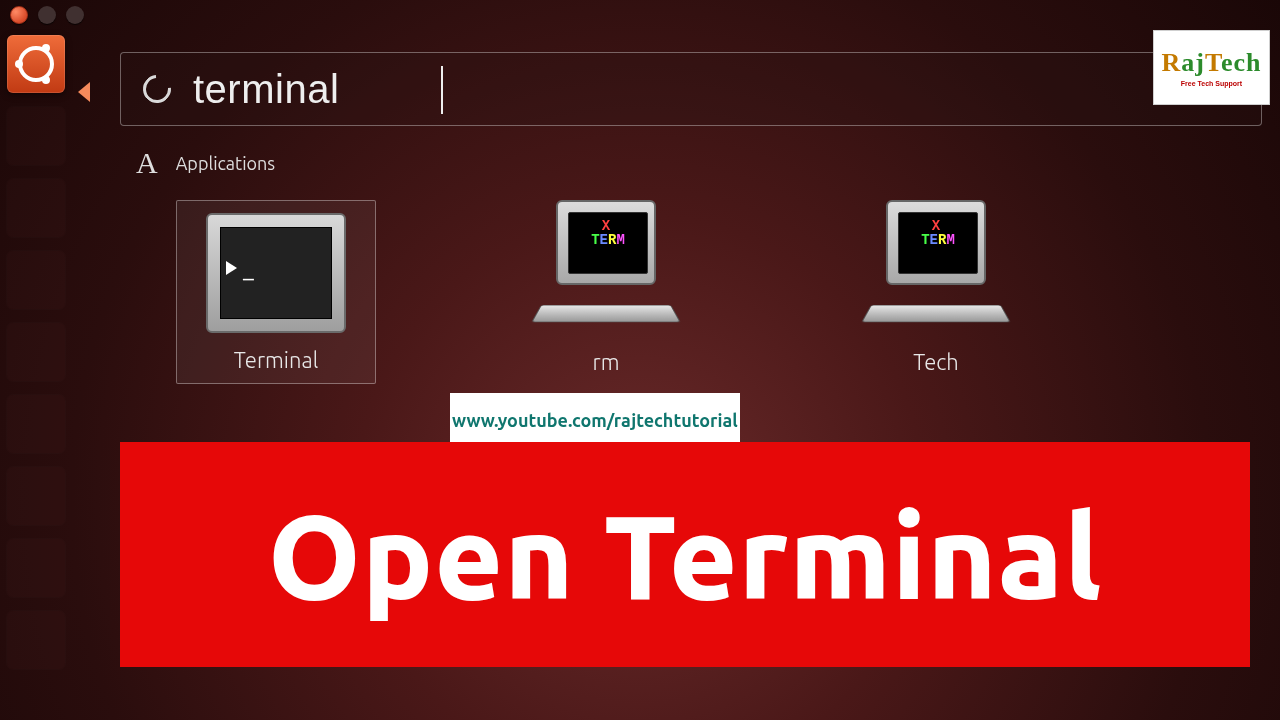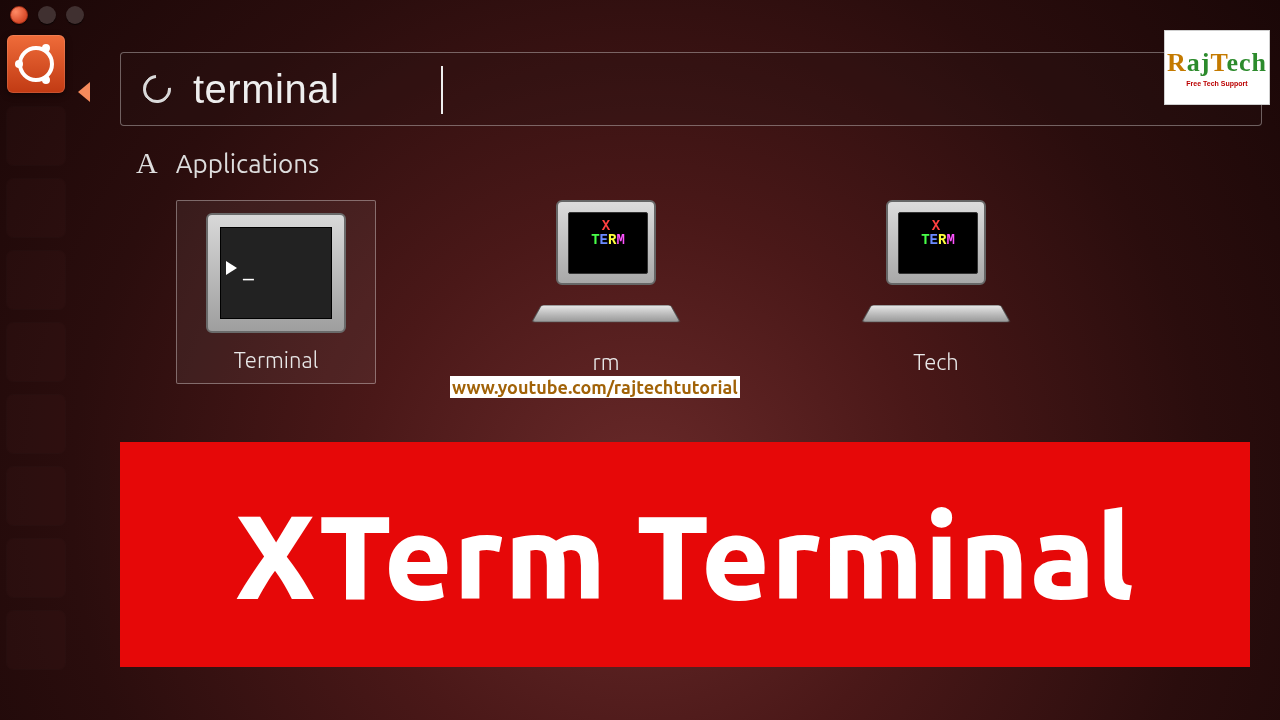--- a/index.html
+++ b/index.html
@@ -31,21 +31,21 @@
 
 
 .searchbar{position:absolute;left:120px;right:18px;top:52px;height:74px;border:1px solid rgba(255,255,255,.35);border-radius:4px;background:rgba(40,20,20,.25);display:flex;align-items:center;padding:0 22px;gap:22px}
 .refresh{width:28px;height:28px;border:3px solid #d9d9d9;border-top-color:transparent;border-radius:50%;transform:rotate(40deg)}
 .searchbar input{flex:1;background:transparent;border:none;outline:none;color:#eee;font-size:40px;font-weight:300;letter-spacing:.5px}
 .caret{width:2px;height:48px;background:#eee;position:absolute;left:320px;top:13px;animation:none}
 
 
 .section{position:absolute;left:136px;top:146px;display:flex;align-items:center;gap:18px;color:#ddd}
 .app-glyph{font-family:Georgia,serif;font-size:30px}
-.section-label{font-size:26px}
+.section-label{font-size:18px}
 
 
 .results{position:absolute;left:176px;top:200px;right:40px;display:flex;gap:130px}
 .result{width:200px;display:flex;flex-direction:column;align-items:center;text-align:center;gap:14px}
 .result .label{color:#e8e8e8;font-size:22px;font-weight:300;line-height:1.2}
 .result.sel{background:rgba(255,255,255,.06);border:1px solid rgba(255,255,255,.35);border-radius:2px;padding:12px 8px 10px}
 
 
 .comp{width:140px;height:135px;position:relative}
 .comp .mon{position:absolute;left:20px;top:0;width:100px;height:85px;background:linear-gradient(180deg,#dcdcdc,#a8a8a8);border:2px solid #666;border-radius:6px}
@@ -56,27 +56,27 @@
 .scr.black .c1{color:#ff4040}.scr.black .c2{color:#48ff48}.scr.black .c3{color:#6b8bff}.scr.black .c4{color:#ffff3c}.scr.black .c5{color:#ff52ff}
 .comp .base{position:absolute;left:5px;bottom:0;width:130px;height:30px;background:linear-gradient(180deg,#e8e8e8,#9a9a9a);border:1px solid #555;border-radius:3px;transform:perspective(200px) rotateX(60deg);transform-origin:top}
 
 
 .termico{width:140px;height:120px;position:relative;background:linear-gradient(180deg,#d8d8d8,#9e9e9e);border-radius:6px;border:2px solid #6a6a6a}
 .termico .inner{position:absolute;inset:12px;background:#222;border:1px solid #000}
 .termico .prompt{position:absolute;left:18px;top:40px;color:#fff;font-size:22px;display:flex;gap:6px;align-items:center}
 .termico .arrow{width:0;height:0;border-top:7px solid transparent;border-bottom:7px solid transparent;border-left:11px solid #fff}
 
 
-.urlbar{position:absolute;left:450px;top:376px;background:#fff;color:#a16207;font-weight:bold;font-size:18px;padding:1px 2px}
+.urlbar{position:absolute;left:450px;top:393px;background:#fff;color:#0f766e;font-weight:bold;font-size:18px;padding:17px 2px}
 
 
 .bigtitle{position:absolute;left:120px;top:442px;right:30px;height:225px;background:#e60808;display:flex;align-items:center;justify-content:center;color:#fff;font-weight:800;font-size:118px;letter-spacing:1px}
 
 
-.chlogo{position:absolute;right:10px;top:30px;width:106px;height:75px;background:#fff;border:1px solid #cfcfcf;display:flex;flex-direction:column;align-items:center;justify-content:center;font-family:Georgia,serif;font-weight:bold}
+.chlogo{position:absolute;right:10px;top:30px;width:117px;height:75px;background:#fff;border:1px solid #cfcfcf;display:flex;flex-direction:column;align-items:center;justify-content:center;font-family:Georgia,serif;font-weight:bold}
 .chlogo .t{font-size:26px;letter-spacing:1px}
 .chlogo .t .r{color:#c47a00}.chlogo .t .g{color:#2c8b2c}
 .chlogo .s{font-size:7px;color:#b00;margin-top:2px;font-family:Arial}
 </style>
 </head>
 <body>
 
 <div class="win-controls">
   <div class="wc wc-close"></div>
   <div class="wc"></div>
@@ -151,18 +151,18 @@
         </div>
       <div class="base"></div>
     </div>
     <div class="label">Tech</div>
   </div>
 
 </div>
 
 <div class="urlbar">www.youtube.com/rajtechtutorial</div>
 
-<div class="bigtitle">XTerm Terminal</div>
+<div class="bigtitle">Open Terminal</div>
 
 <div class="chlogo">
   <div class="t"><span class="r">R</span><span class="g">aj</span><span class="r">T</span><span class="g">ech</span></div>
   <div class="s">Free Tech Support</div>
 </div>
 
 </body></html>

